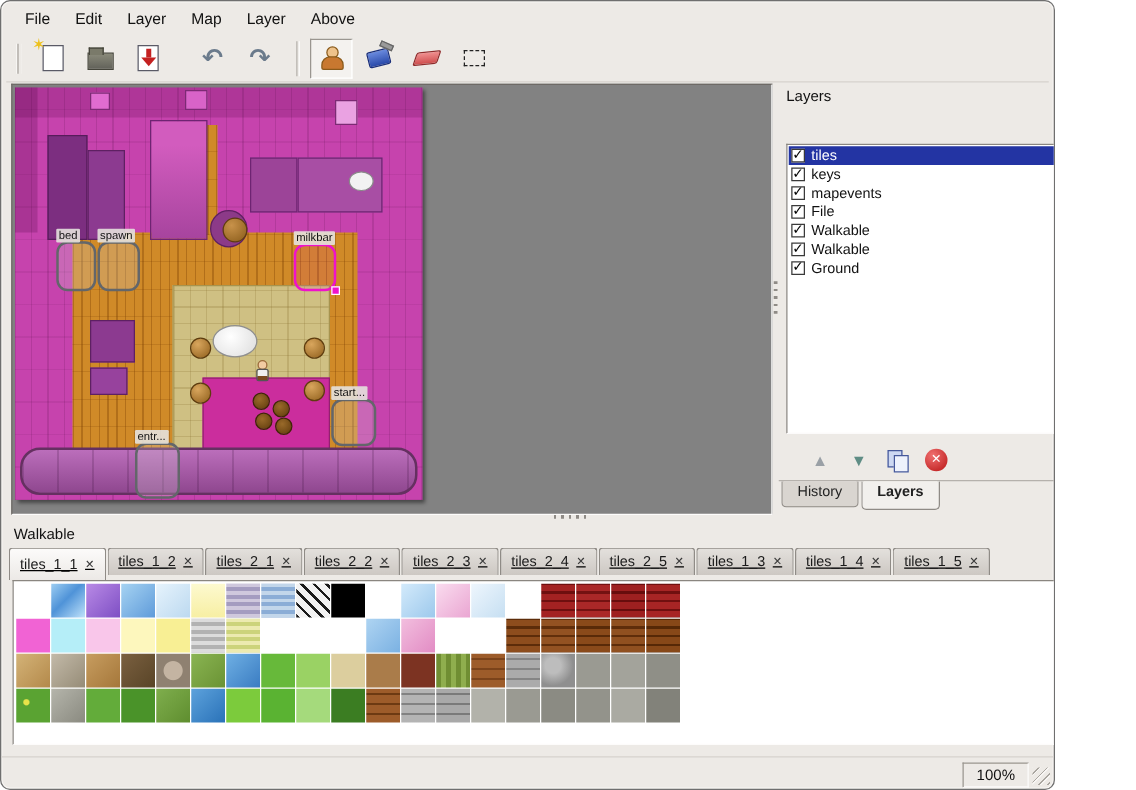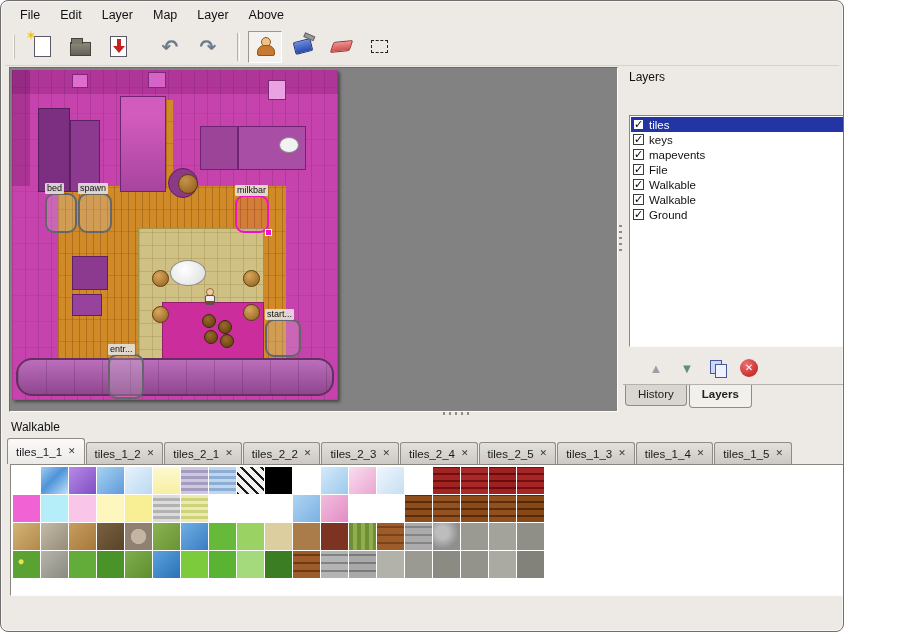--- a/index.html
+++ b/index.html
@@ -160,21 +160,21 @@
   .lt-del span { color:#fff; font-size:10px; font-weight:bold; line-height:1; }
   .panel-tabs { position:absolute; left:0; right:0; top:317px; height:26px; border-top:1px solid #b5b1ac;
                 display:flex; gap:2px; padding-left:2px; align-items:flex-start; }
   .ptab { height:21px; padding:3px 12px; font-size:11.5px; background:#d9d5d0;
           border:1px solid #8f8b86; border-top:none; border-radius:0 0 4px 4px; color:#222; }
   .ptab.active { background:#f2f0ed; font-weight:bold; height:23px; }
 
   
   .tilesets-panel { position:absolute; left:4px; top:416px; width:901px; height:186px; }
   .ts-tabbar { position:absolute; left:2px; top:21px; right:22px; height:26px;
-               display:flex; align-items:flex-end; gap:1px; overflow:hidden; }
+               display:flex; gap:1px; overflow:hidden;text-decoration:underline; }
   .ts-tab { flex:none; display:flex; align-items:center; gap:6px; height:22px; padding:0 8px;
             background:linear-gradient(#e3e0dc,#cdc8c3); border:1px solid #8f8b86; border-bottom:none;
             border-radius:3px 3px 0 0; font-size:11.5px; color:#1a1a1a; }
   .ts-tab.active { height:26px; background:linear-gradient(#fcfbfa,#ece9e6); }
   .tab-x { font-size:9px; color:#3a3a3a; line-height:1; }
   .ts-scroll { position:absolute; right:2px; top:26px; width:18px; height:21px; background:#e0ddd9;
                border:1px solid #8f8b86; display:flex; align-items:center; justify-content:center; }
   .ts-scroll span { font-size:8px; color:#111; }
   .tile-area { position:absolute; left:5px; top:47px; width:878px; height:132px; background:#fff;
                border:1px solid; border-color:#8a8680 #fdfcfb #fdfcfb #8a8680; overflow:hidden; }
@@ -514,14 +514,18 @@
       <div class="sb-btn sb-up">
           <span>▲</span>
         </div>
       <div class="sb-thumb"></div>
       <div class="sb-btn sb-down">
           <span>▼</span>
         </div>
     </div>
   </div>
 
+  <div class="statusbar">
+    <div class="status-cell"><span>100%</span></div>
+    <div class="grip"></div>
+  </div>
 
 </div>
 
 </body></html>

